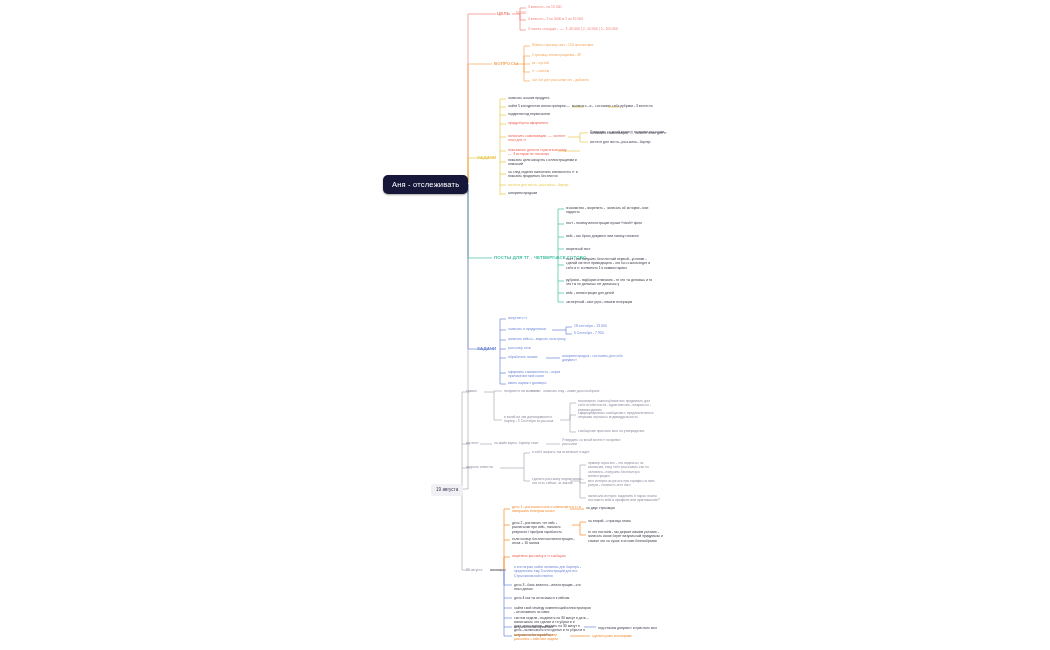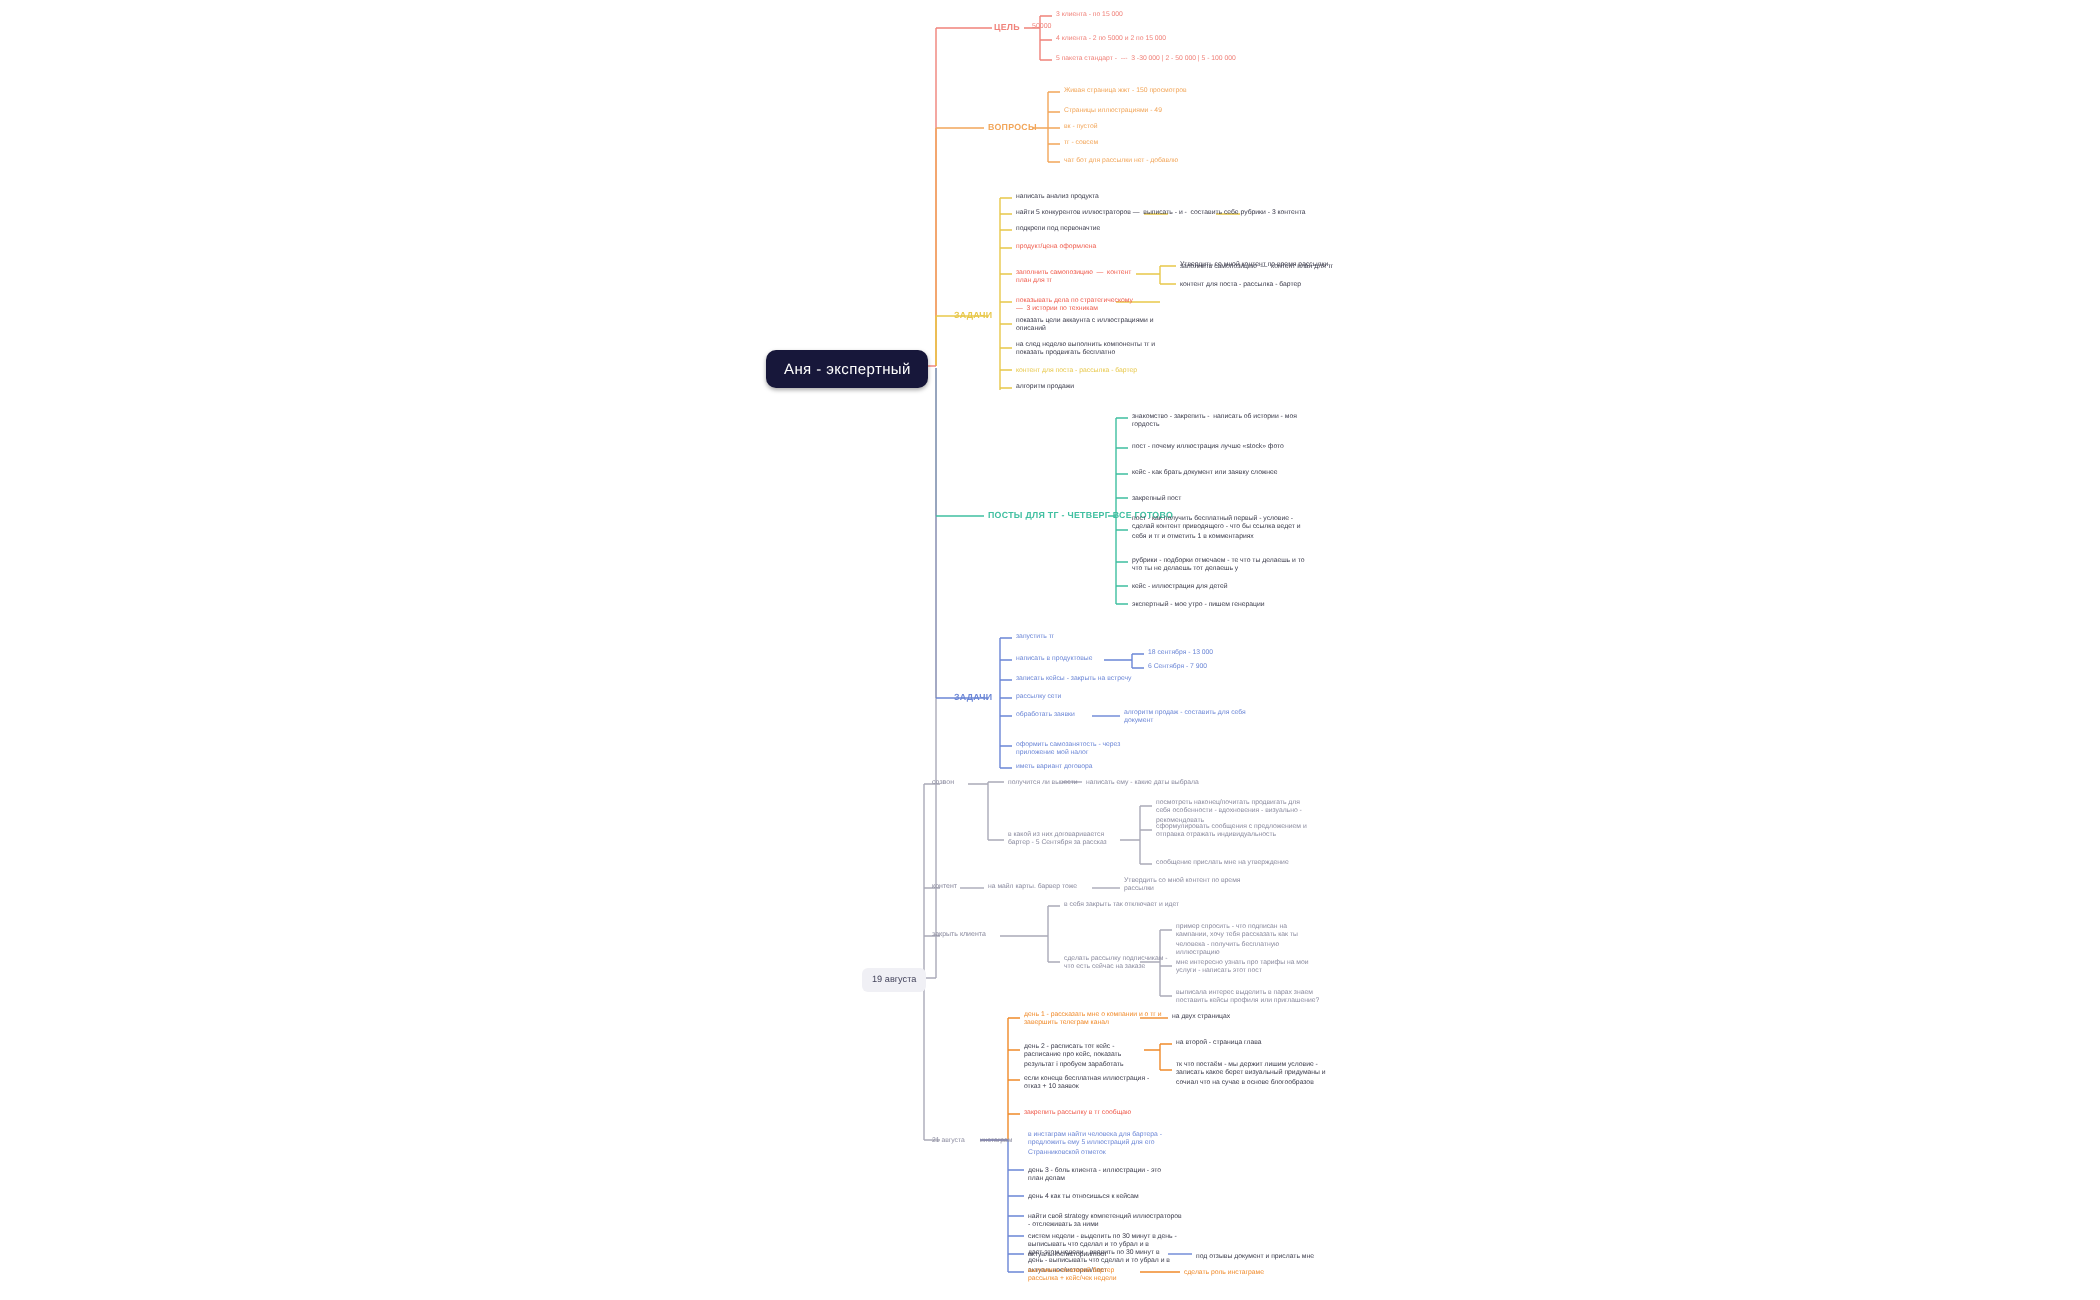--- a/index.html
+++ b/index.html
@@ -88,21 +88,21 @@
       <path d="M490 570 L504 570 M504 570 L504 509 M504 570 L504 557 M504 509 L510 509 M504 525 L510 525 M504 540 L510 540 M504 557 L510 557" stroke="#f08a2a"></path>
       <path d="M570 509 L584 509" stroke="#f08a2a"></path>
       <path d="M572 525 L580 525 L580 522 M580 525 L580 535 M580 522 L586 522 M580 535 L586 535" stroke="#f08a2a"></path>
 
       <path d="M490 570 L504 570 M504 570 L504 585 M504 570 L504 636 M504 585 L512 585 M504 598 L512 598 M504 608 L512 608 M504 618 L512 618 M504 627 L512 627 M504 636 L512 636" stroke="#6b86d6"></path>
       <path d="M584 627 L596 627" stroke="#6b86d6"></path>
       <path d="M570 636 L590 636" stroke="#f08a2a"></path>
     </g>
   </svg>
 
-  <div class="node root" style="left:383px;top:175px;">Аня - экспертный</div>
+  <div class="node root" style="left:383px;top:175px;">Аня - отслеживать</div>
 
   <div class="node lvl1 c-red" style="left:497px;top:11px;">ЦЕЛЬ</div>
   <div class="node lvl2 c-red" style="left:516px;top:11px;">50000</div>
   <div class="node lvl3 c-red" style="left:528px;top:5px;">3 клиента - по 15 000</div>
   <div class="node lvl3 c-red" style="left:528px;top:17px;">4 клиента - 2 по 5000 и 2 по 15 000</div>
   <div class="node lvl3 c-red" style="left:528px;top:27px;">5 пакета стандарт -  ---  3 -30 000 | 2 - 50 000 | 5 - 100 000</div>
 
   <div class="node lvl1 c-orange" style="left:494px;top:61px;">ВОПРОСЫ</div>
   <div class="node lvl3 c-orange" style="left:532px;top:43px;">Живая страница жжт - 150 просмотров</div>
   <div class="node lvl3 c-orange" style="left:532px;top:53px;">Страницы иллюстрациями - 49</div>

